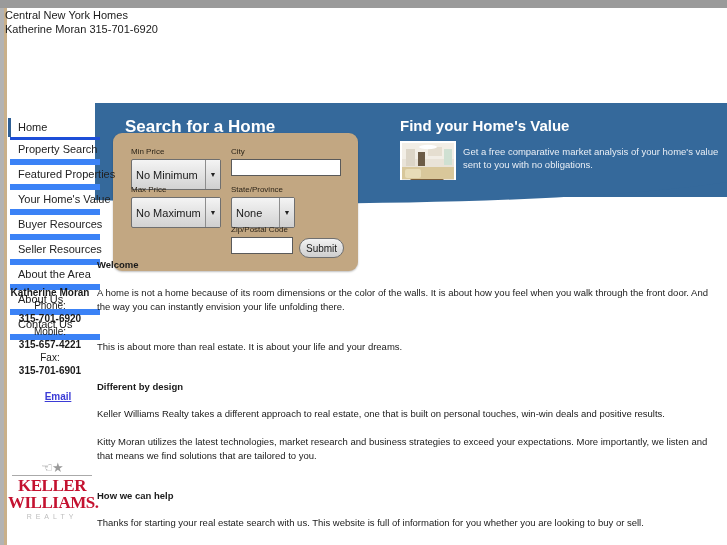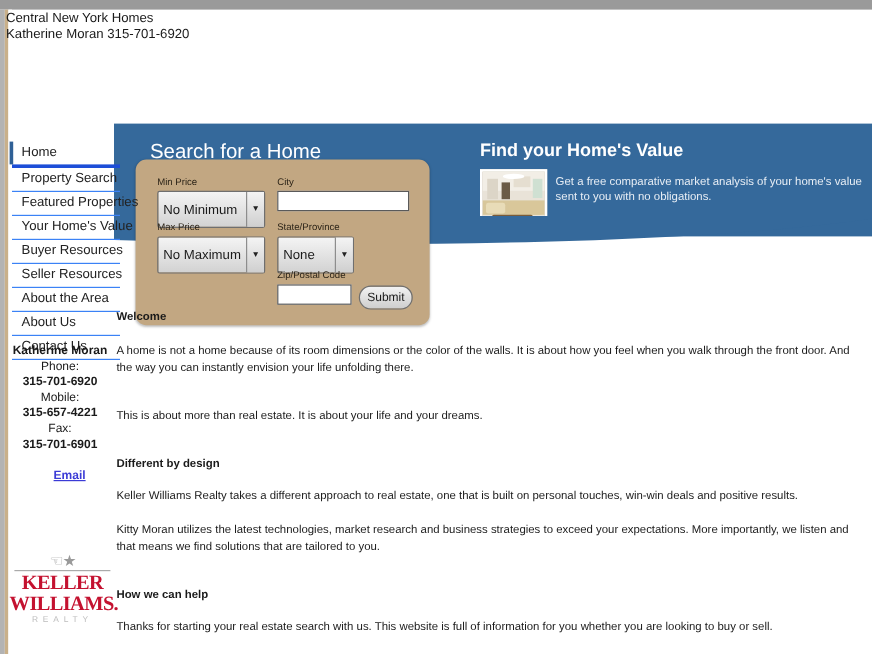--- a/index.html
+++ b/index.html
@@ -39,21 +39,21 @@
   
   #sidebar{
     position:absolute;left:10px;top:118px;width:90px;
   }
   .nav-item{
     position:relative;
     font-size:11px;color:#222;
     padding:3px 2px 3px 8px;
     line-height:13px;
     white-space:nowrap;
-    border-bottom:1px solid #3b82f6;
+    border-bottom:6px solid #3b82f6;
     cursor:pointer;
   }
   .nav-item.active{
     border-bottom:3px solid #1d4ed8;
   }
   .nav-item.active:before{
     content:"";position:absolute;left:-2px;top:0;bottom:0;width:3px;
     background:#2f6096;
   }
   
@@ -101,21 +101,21 @@
     position:absolute;left:95px;top:103px;width:632px;height:94px;
     background:#35699b;
     overflow:hidden;
   }
   #banner-curve{
     position:absolute;left:95px;top:180px;width:632px;height:28px;
     overflow:hidden;pointer-events:none;
   }
   #banner-title{
     position:absolute;left:30px;top:14px;
-    color:#ffffff;font-size:17px;font-weight:normal;
+    color:#ffffff;font-size:17px;font-weight:bold;
     white-space:nowrap;
   }
   #hv-title{
     position:absolute;left:305px;top:14px;
     color:#ffffff;font-size:15px;font-weight:bold;
     white-space:nowrap;
   }
   #hv-photo{
     position:absolute;left:305px;top:38px;width:52px;height:46px;
     border:2px solid #ffffff;

